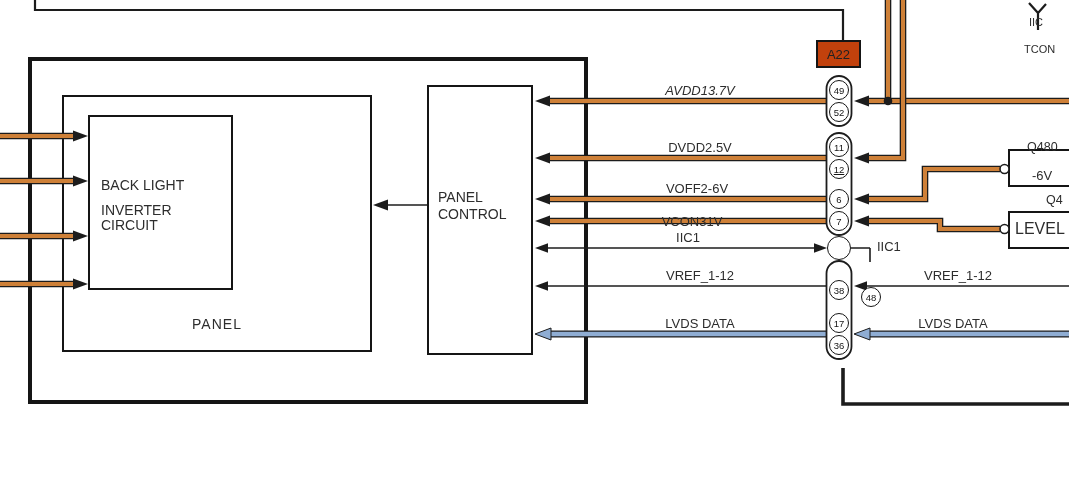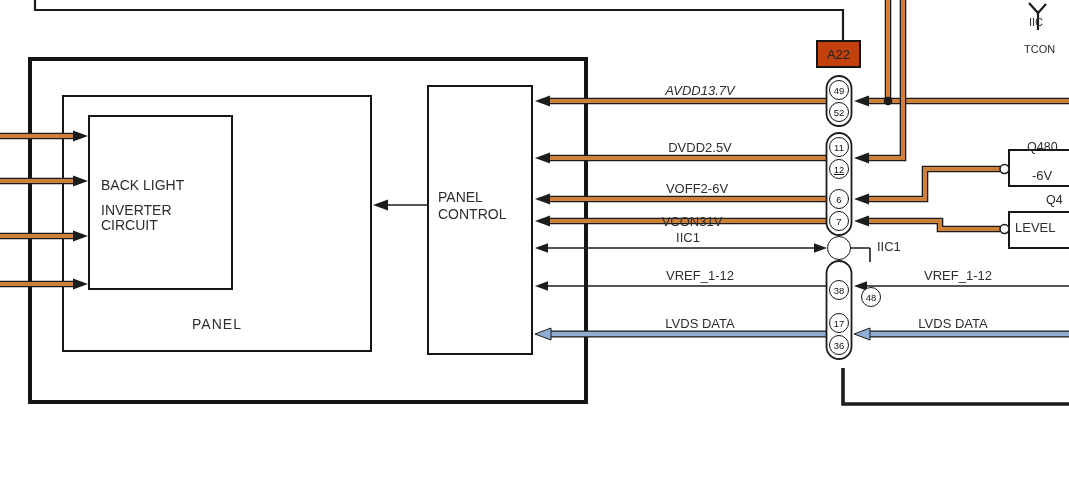--- a/index.html
+++ b/index.html
@@ -185,15 +185,15 @@
   <div class="lbl sig" style="left:958px;top:268px;">VREF_1-12</div>
   <div class="lbl sig" style="left:953px;top:316px;">LVDS DATA</div>
 
   <div class="lbl" style="left:1029px;top:16px;font-size:11px;">IIC</div>
   <div class="lbl" style="left:1024px;top:43px;font-size:11px;">TCON</div>
 
   <div class="lbl" style="left:1027px;top:140px;font-size:12.5px;">Q480</div>
   <div class="lbl" style="left:1032px;top:159px;font-size:13px;margin-top:9px;">-6V</div>
 
   <div class="lbl" style="left:1046px;top:193px;font-size:12.5px;">Q4</div>
-  <div class="lbl" style="left:1015px;top:220px;font-size:13px;">LEVEL</div>
+  <div class="lbl" style="left:1015px;top:220px;font-size:16px;">LEVEL</div>
 
 </div>
 
 </body></html>

